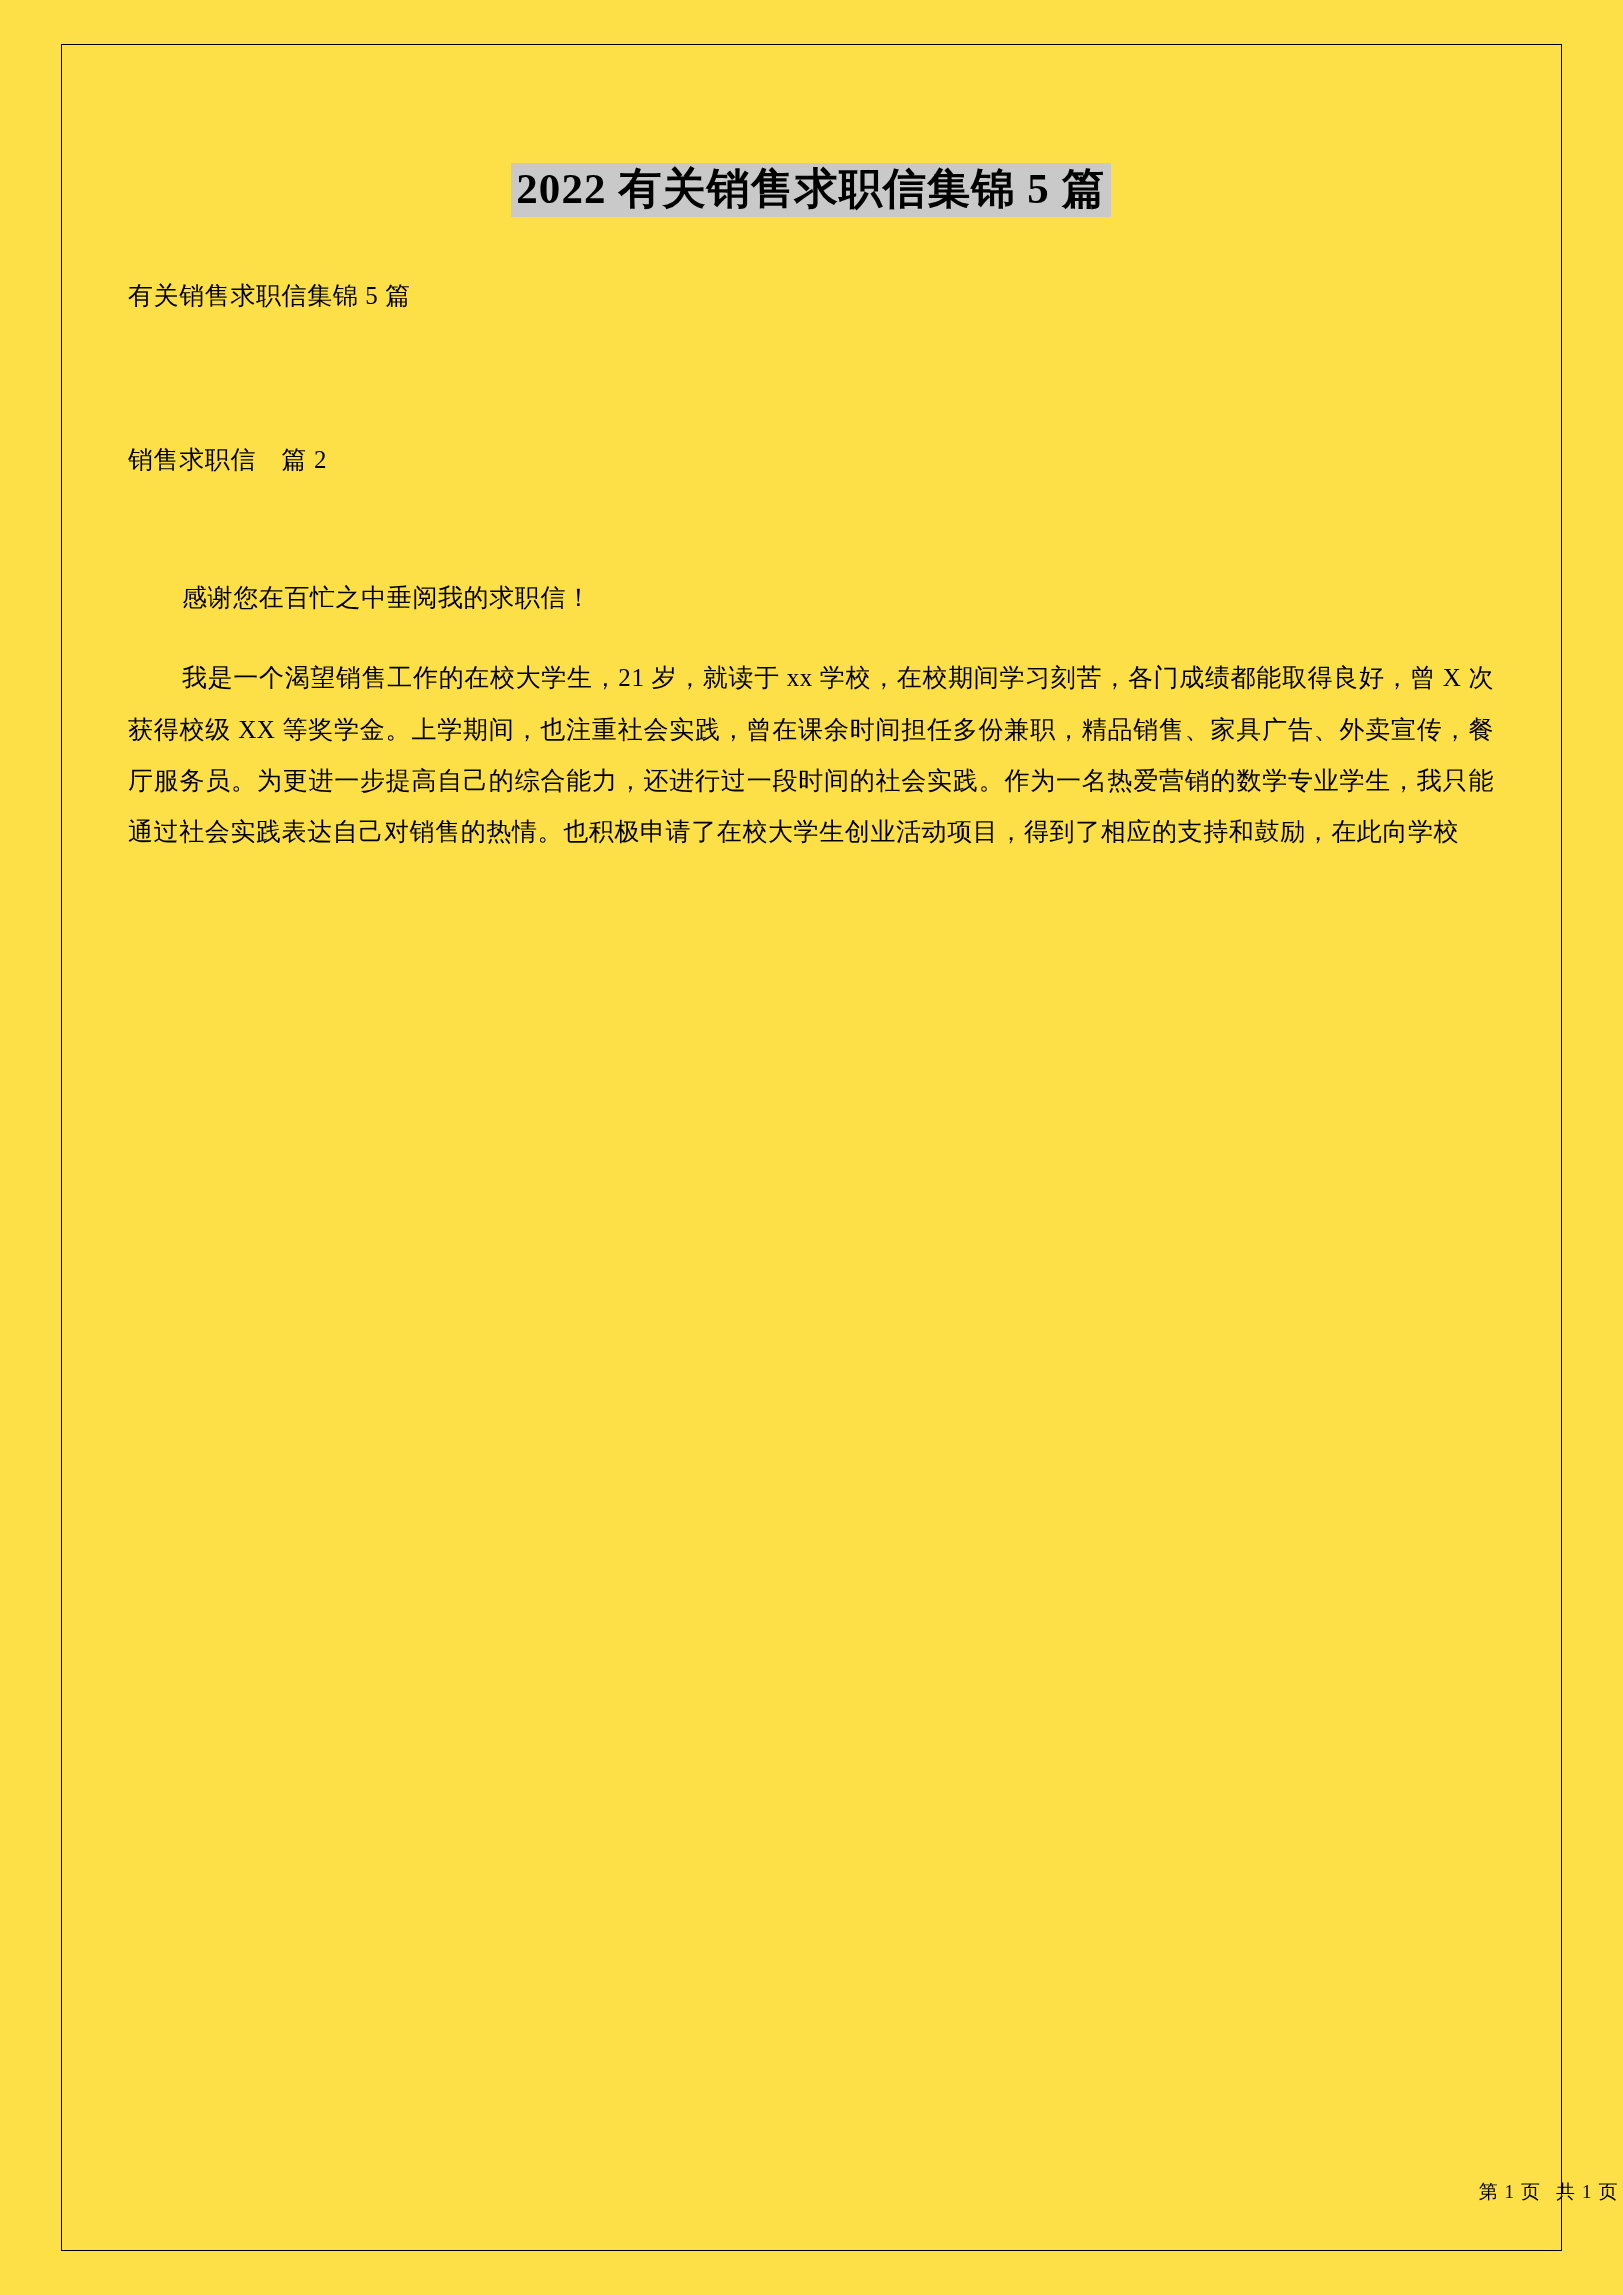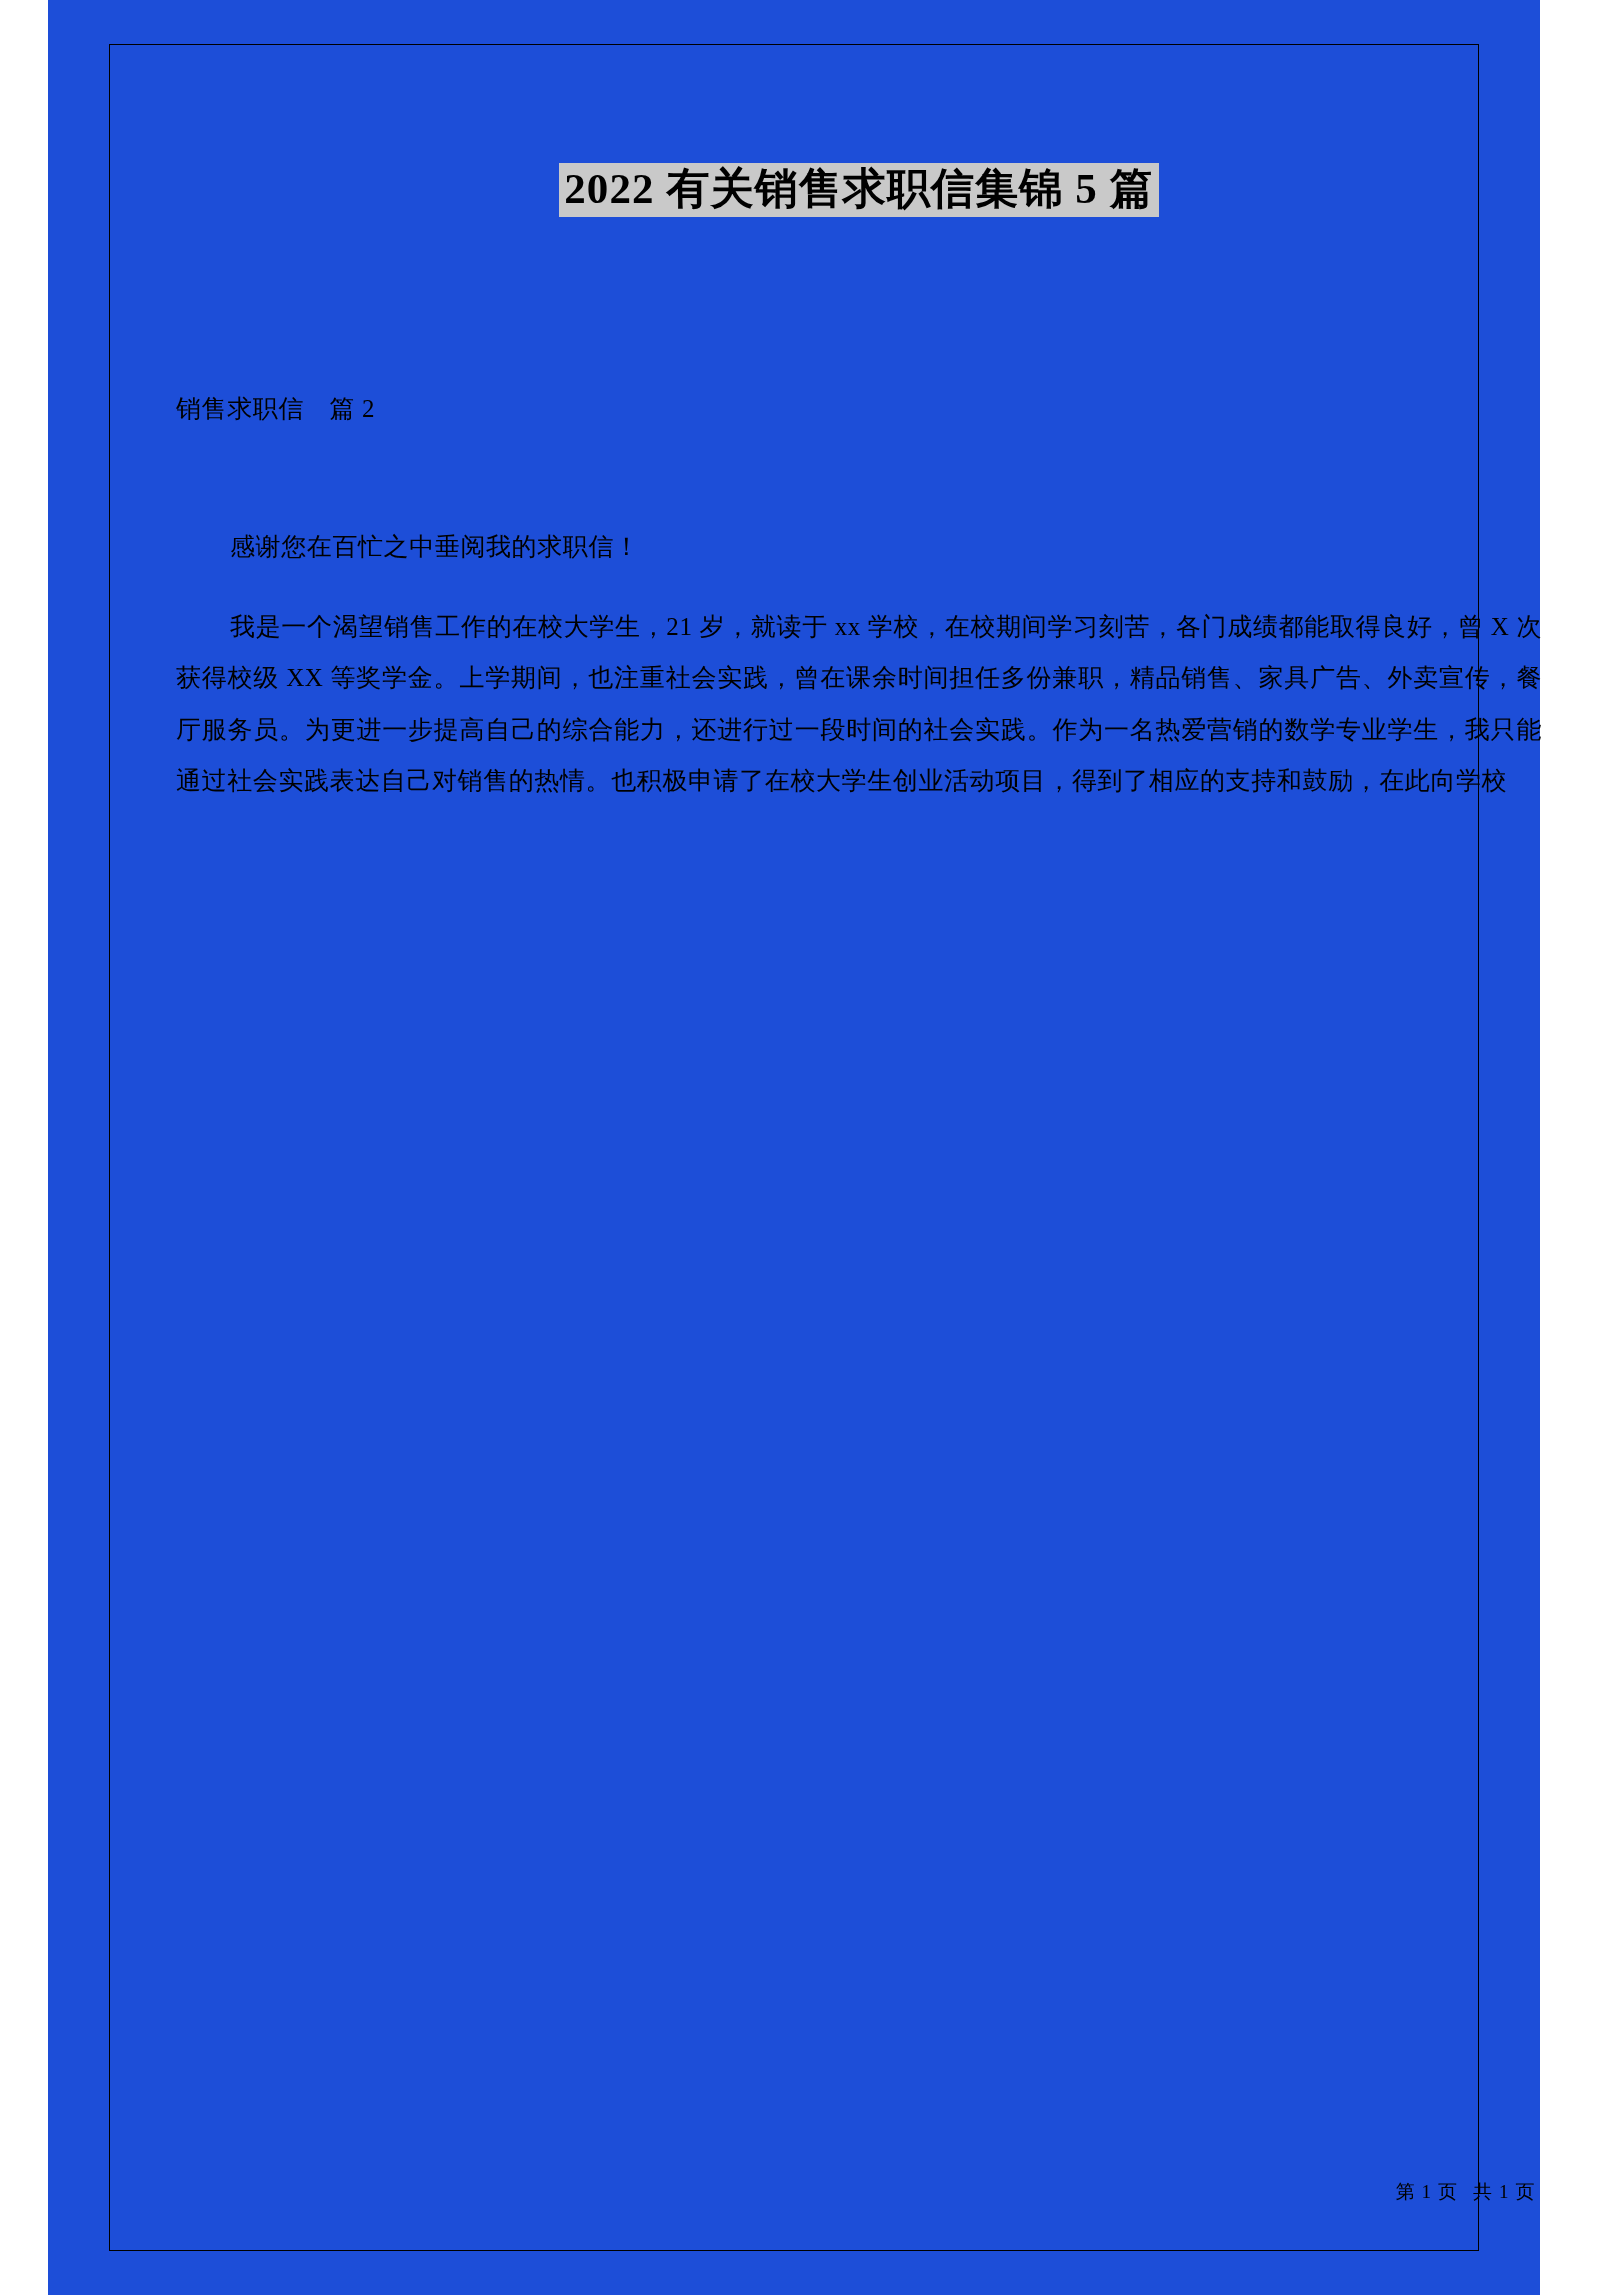--- a/index.html
+++ b/index.html
@@ -6,25 +6,24 @@
     margin: 0;
     padding: 0;
     background: #ffffff;
   }
   body {
     font-family: "Liberation Serif", "DejaVu Serif", serif;
     color: #000000;
   }
   .page {
     position: relative;
-    width: 1492px;
+    width: 1623px;
     height: 2295px;
-    background: #1d4ed8;
+    background: #fde047;
     box-sizing: border-box;
-    margin-left: 48px;
   }
   
   .page-frame {
     position: absolute;
     left: 61px;
     top: 44px;
     right: 61px;
     bottom: 44px;
     border: 1.7px solid #000000;
     box-sizing: border-box;
@@ -81,20 +80,21 @@
   <div class="page-frame"></div>
 
   <div class="content">
 
     <h1 class="doc-title">
       <span class="hl">2022 有关销售求职信集锦 5 篇</span>
     </h1>
 
     <div class="gap-md"></div>
 
+    <p class="para">有关销售求职信集锦 5 篇</p>
 
     <div class="gap-sm"></div>
 
 
     <div class="gap-lg"></div>
 
     <p class="para">销售求职信　篇 2</p>
 
     <div class="gap-sm"></div>
 

